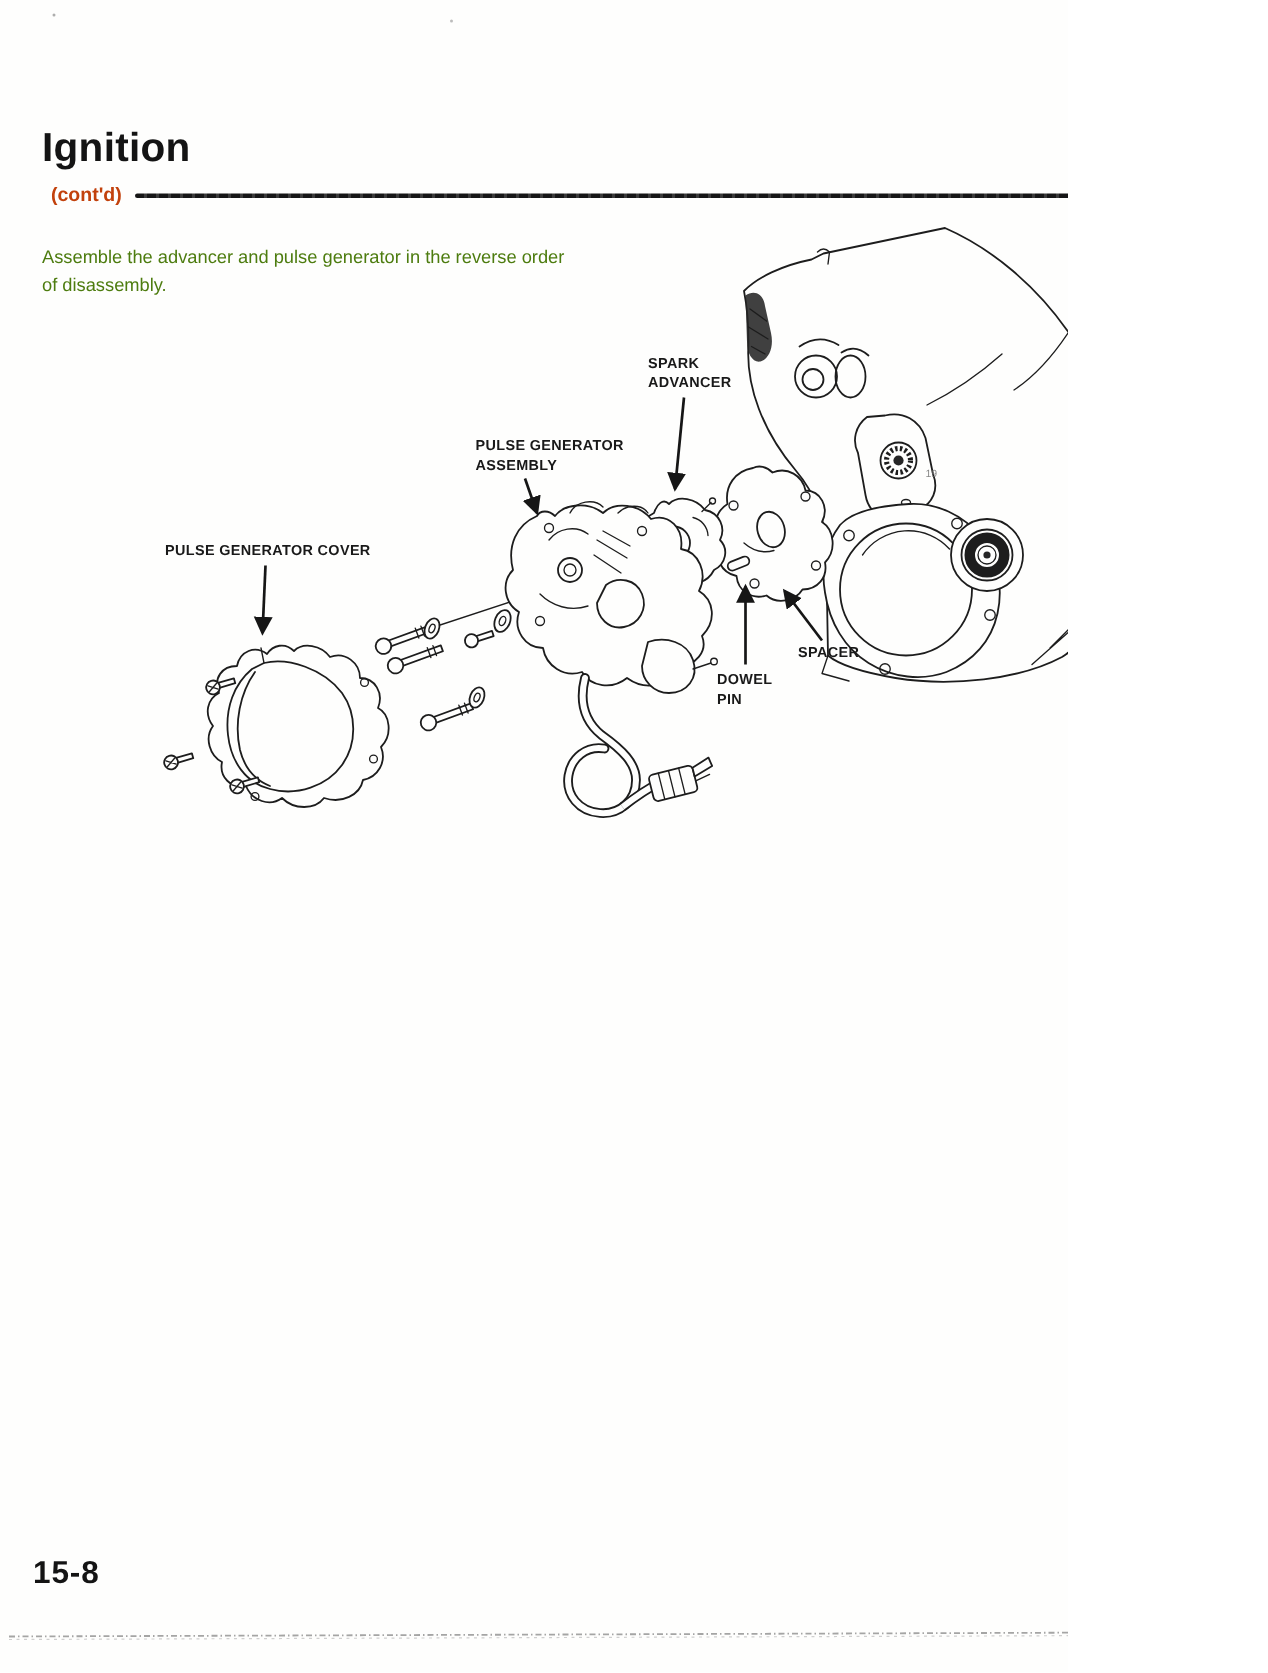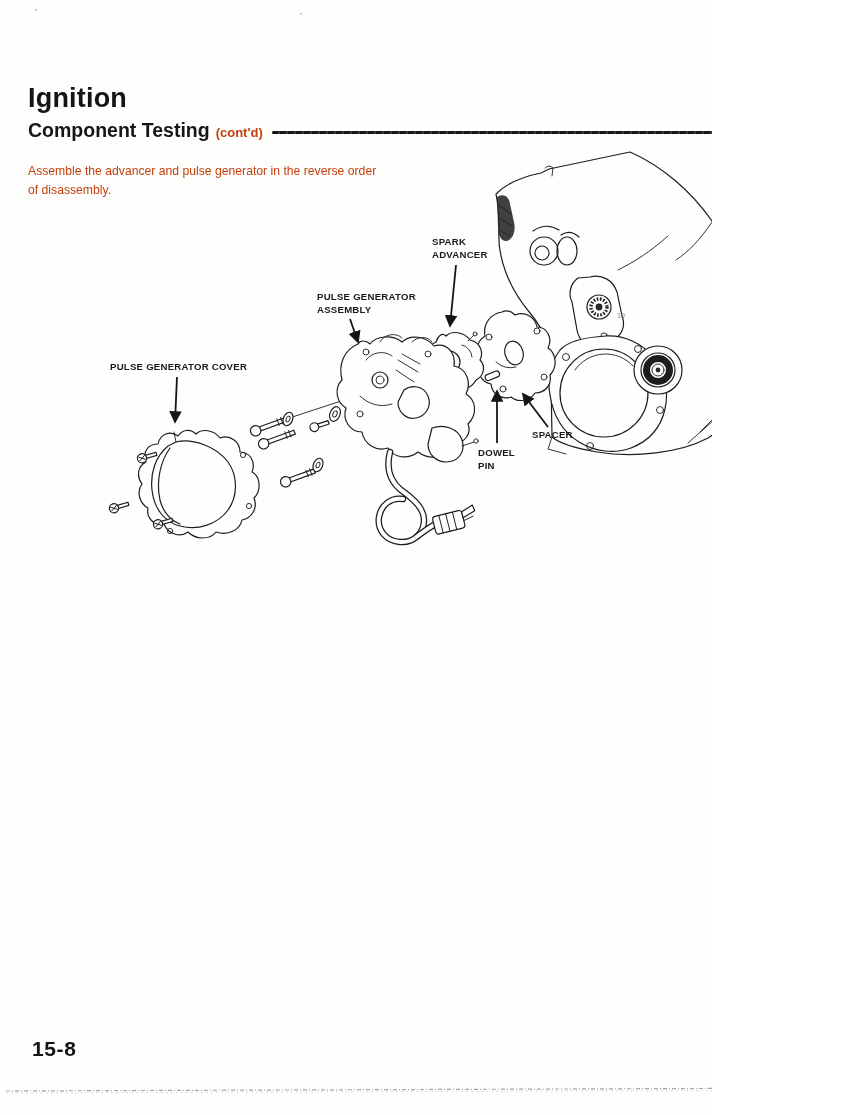--- a/index.html
+++ b/index.html
@@ -16,47 +16,46 @@
     display:flex;align-items:center;
   }
   .subtitle{font-size:19.5px;font-weight:bold;color:#161616;white-space:nowrap;}
   .contd{font-size:13px;font-weight:bold;color:#c2410c;margin-left:6px;white-space:nowrap;margin-top:3px;}
   .rule{
     flex:1;height:3px;margin-left:9px;margin-top:4px;border-radius:2px;
     background:repeating-linear-gradient(90deg,#161616 0 6px,#3a3a3a 6px 8px);
   }
   .para{
     position:absolute;left:28px;width:350px;
-    font-size:12.2px;line-height:1.56;color:#c2410c;
+    font-size:12.2px;line-height:1.56;color:#4d7c0f;
   }
   .para.p1{top:162px;}
   .para.note{top:205px;text-align:justify;}
   .para.note::after{content:"";display:inline-block;width:100%;}
   .pageno{
-    position:absolute;left:32px;top:1037px;
+    position:absolute;left:22px;top:1037px;
     font-size:21px;font-weight:bold;letter-spacing:0.6px;color:#141414;
   }
   svg.diagram{position:absolute;left:0;top:0;}
   .ln{stroke:#1d1d1d;stroke-width:1.2;fill:none;stroke-linecap:round;stroke-linejoin:round;}
   .lnw{stroke:#1d1d1d;stroke-width:1.2;fill:#fefefd;stroke-linecap:round;stroke-linejoin:round;}
   .thin{stroke-width:0.9;}
   .dark{fill:#262626;stroke:none;}
   .lbl{font-family:"Liberation Sans",sans-serif;font-size:9.6px;font-weight:bold;fill:#191919;letter-spacing:0.25px;}
   .arrow{stroke:#161616;stroke-width:1.8;fill:none;}
   .artifact{stroke:#b7b7b7;stroke-width:1;fill:none;}
 </style>
 </head>
 <body>
 
 <div class="page">
 
   <div class="title">Ignition</div>
 
   <div class="subtitle-row">
-    <span class="subtitle">Component Testing</span>
     <span class="contd">(cont'd)</span>
     <div class="rule"></div>
   </div>
 
   <div class="para p1">Assemble the advancer and pulse generator in the reverse order of disassembly.</div>
 
   <svg class="diagram" width="845" height="1115" viewBox="0 0 845 1115" aria-hidden="true">
 
     <defs>
       <marker id="ah" markerWidth="8" markerHeight="8" refX="6" refY="3.5" orient="auto">

